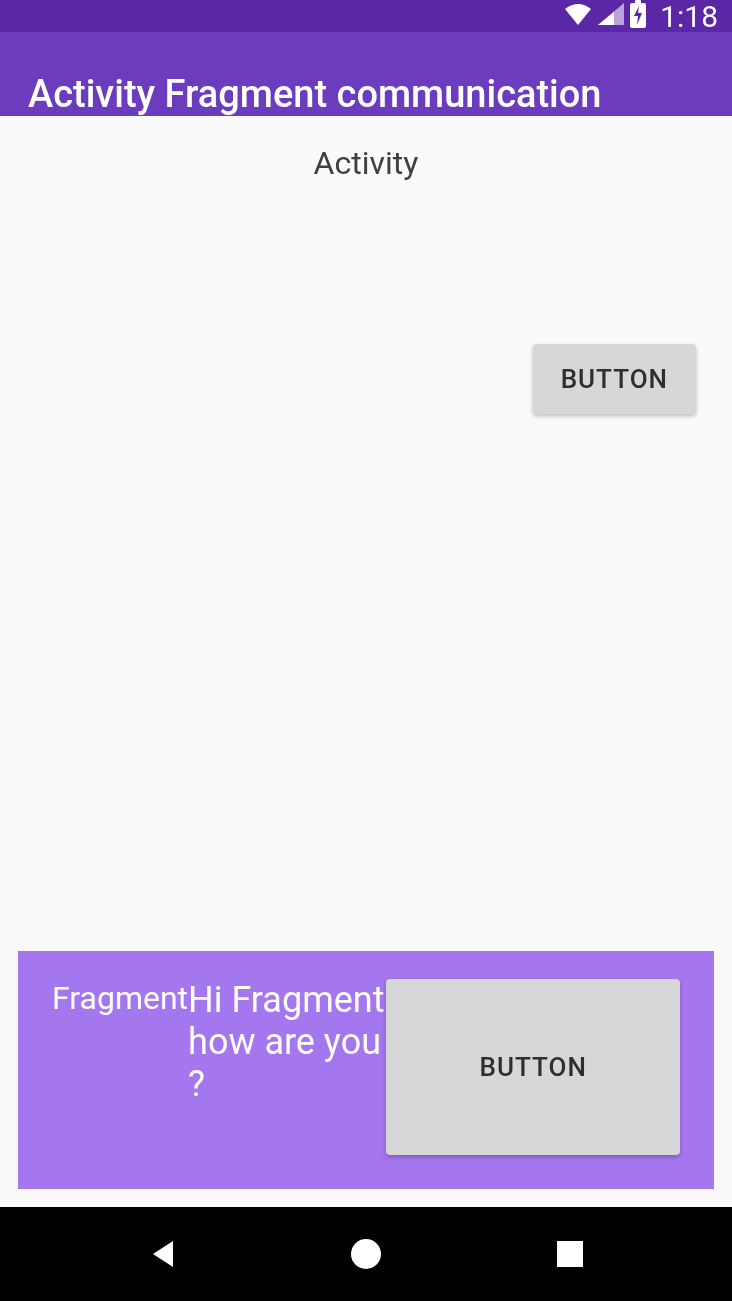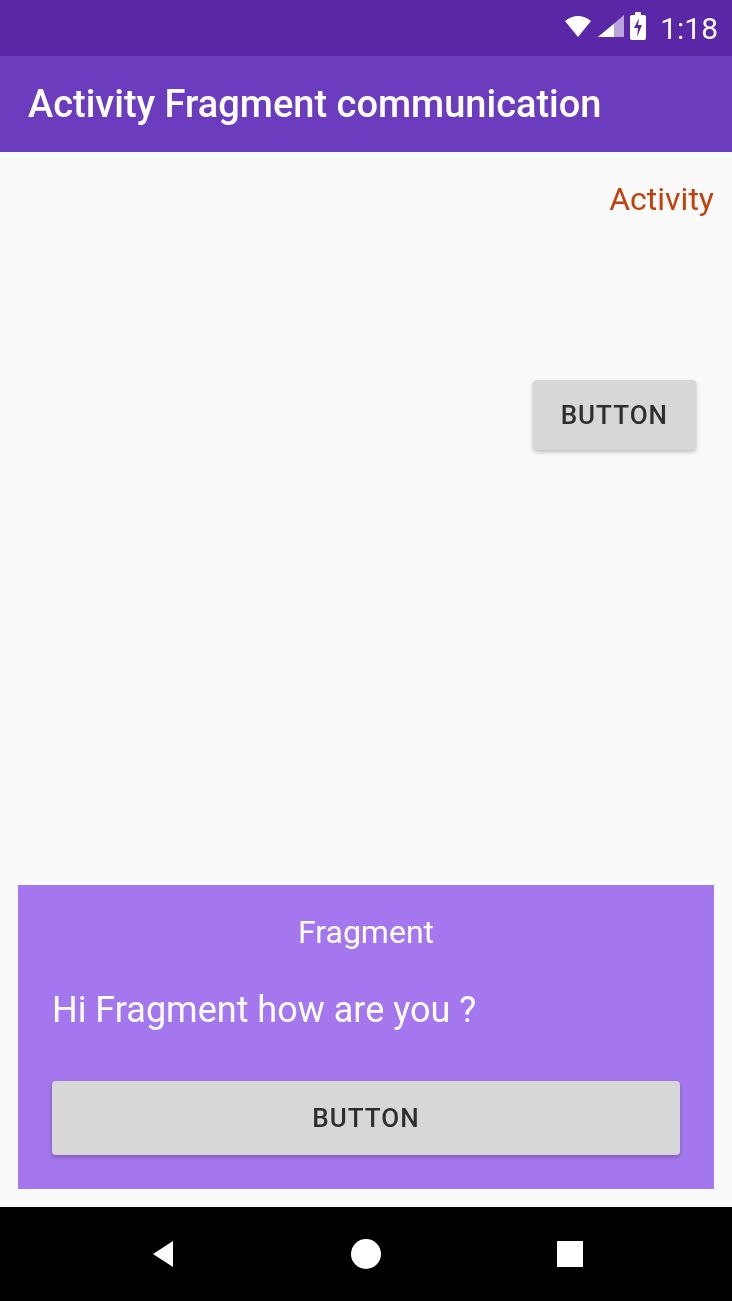--- a/index.html
+++ b/index.html
@@ -10,44 +10,44 @@
     body {
       width: 732px;
       height: 1301px;
       font-family: 'Roboto', 'Helvetica Neue', Arial, sans-serif;
       background: #fafafa;
       display: flex;
       flex-direction: column;
       overflow: hidden;
     }
     .status-bar {
-      height: 56px;
+      height: 32px;
       background: #5a27a7;
       display: flex;
       align-items: center;
       justify-content: flex-end;
       padding: 0 14px;
       color: white;
       gap: 4px;
     }
     .status-icons {
       display: flex;
       align-items: center;
       gap: 2px;
     }
     .status-time {
       font-size: 30px;
       font-weight: 400;
       margin-left: 8px;
     }
     .app-bar {
-      height: 96px;
+      height: 84px;
       background: #6c3cbf;
       display: flex;
-      align-items: center;
+      align-items: flex-end;
       padding: 0 28px;
     }
     .app-title {
       color: white;
       font-size: 38px;
       font-weight: 500;
     }
     .content {
       flex: 1;
       display: flex;
@@ -55,23 +55,23 @@
       background: #fafafa;
     }
     .activity-area {
       flex: 1;
       display: flex;
       flex-direction: column;
       padding: 20px 18px 0 18px;
       position: relative;
     }
     .activity-title {
-      color: #c2410c;
+      color: #404040;
       font-size: 32px;
-      text-align: right;
+      text-align: center;
       margin-bottom: 40px;
       margin-top: 8px;
     }
     .activity-text {
       color: #737373;
       font-size: 28px;
       margin-bottom: 100px;
     }
     .activity-button {
       position: absolute;
@@ -87,21 +87,21 @@
       box-shadow: 0 2px 4px rgba(0,0,0,0.25);
       border-radius: 4px;
       cursor: pointer;
       font-family: inherit;
     }
     .fragment-panel {
       background: #a577ee;
       margin: 0 18px 18px 18px;
       padding: 28px 34px 34px 34px;
       display: flex;
-      flex-direction: column;
+      flex-direction: row;
     }
     .fragment-title {
       color: white;
       font-size: 32px;
       text-align: center;
       margin-bottom: 38px;
     }
     .fragment-text {
       color: white;
       font-size: 36px;

